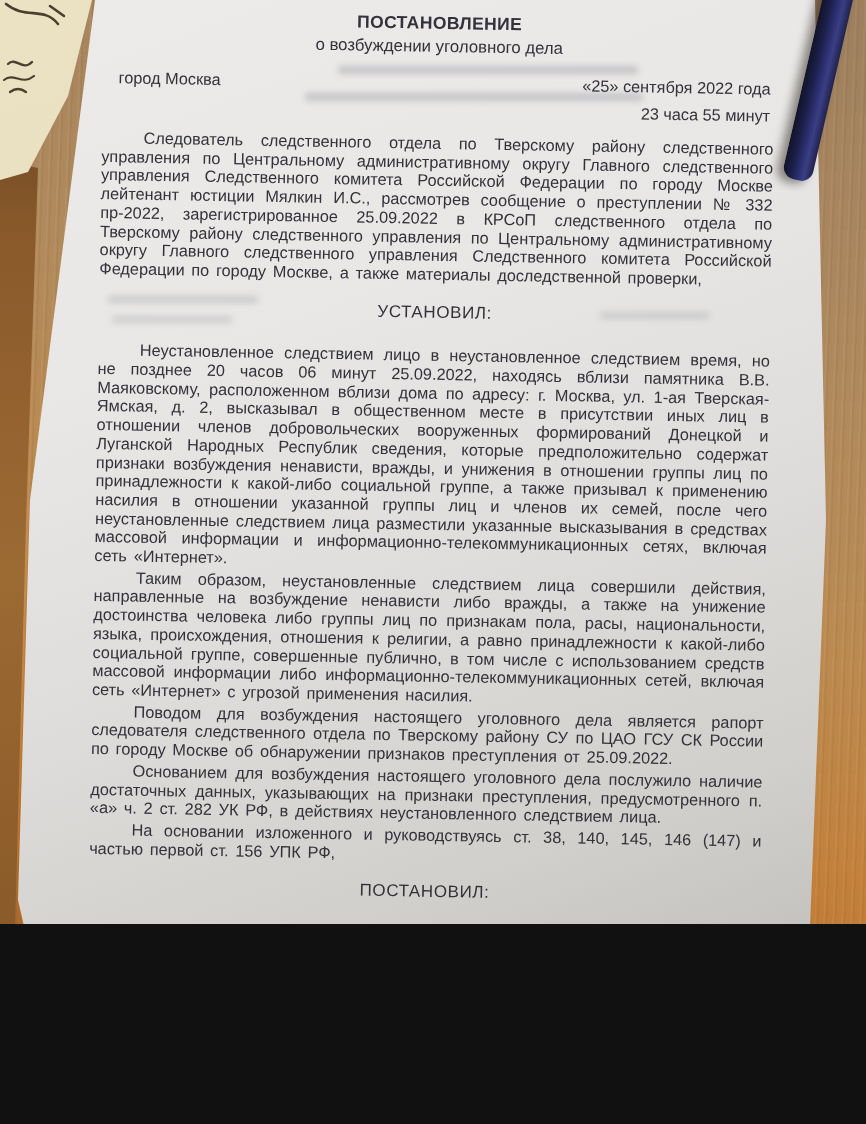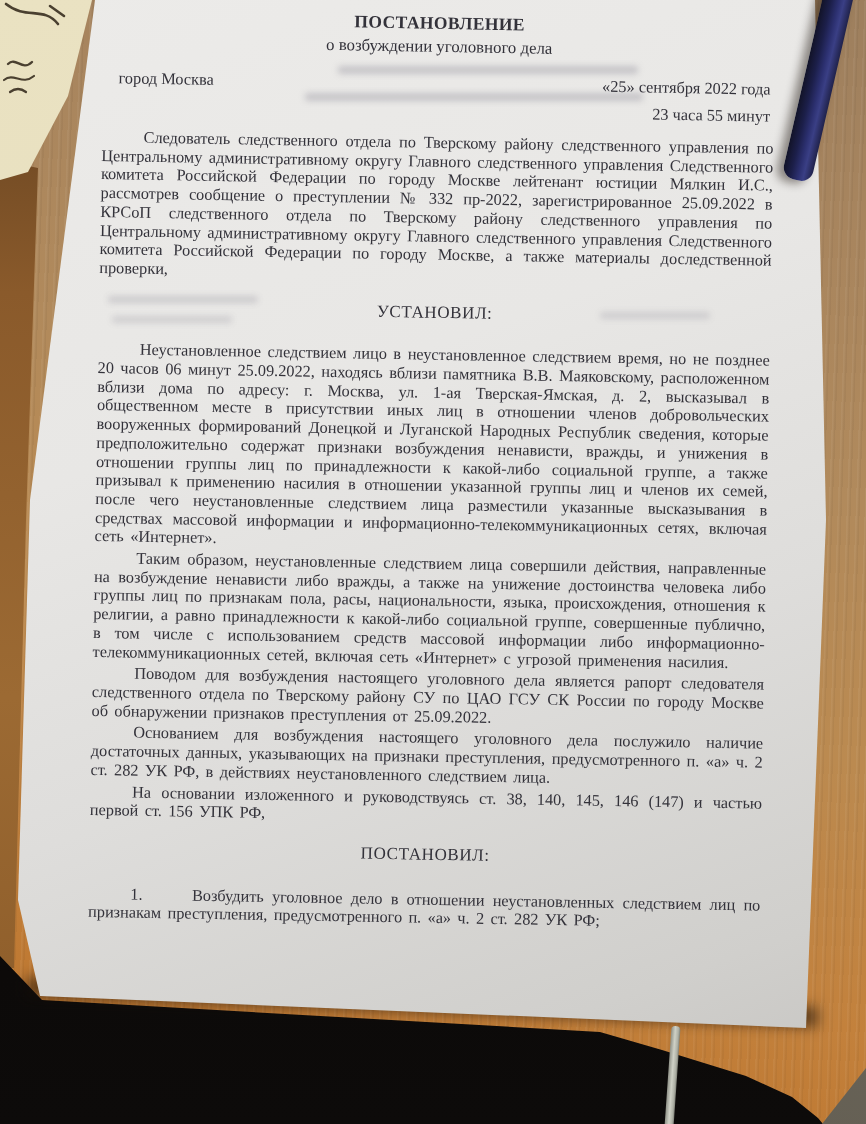--- a/index.html
+++ b/index.html
@@ -1,18 +1,18 @@
 <!DOCTYPE html>
 <html><head>
 <meta charset="utf-8">
 <style>
   html,body{margin:0;padding:0;background:#111;}
   .stage{
-    position:relative;width:866px;height:1124px;overflow:hidden;
-    font-family:Liberation Serif, serif;
+    position:relative;width:866px;height:924px;overflow:hidden;
+    font-family:Liberation Sans, sans-serif;
   }
   
   .desk{
     position:absolute;inset:0;z-index:1;
     background:
       repeating-linear-gradient(92deg, rgba(255,255,255,0.05) 0 1px, rgba(0,0,0,0.045) 3px 4px, rgba(0,0,0,0) 4px 9px),
       linear-gradient(193deg,#9d7f5e 0%,#a8855e 18%,#b18a5c 38%,#bb8a50 58%,#c3813c 78%,#bd762f 92%,#aa6a2c 100%);
   }
   
   .desk-left{

